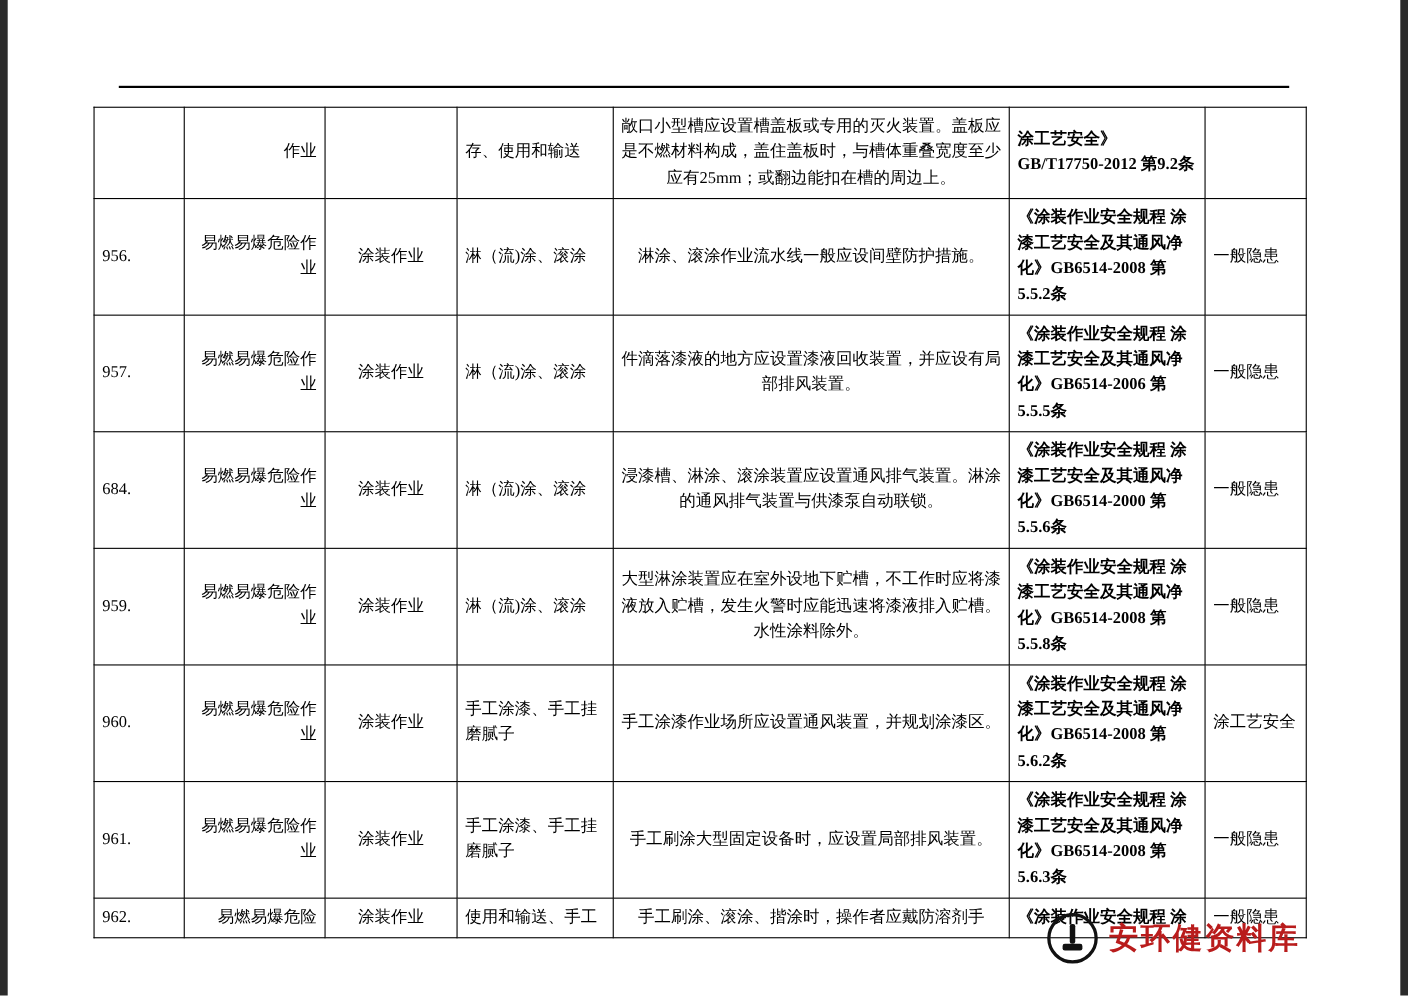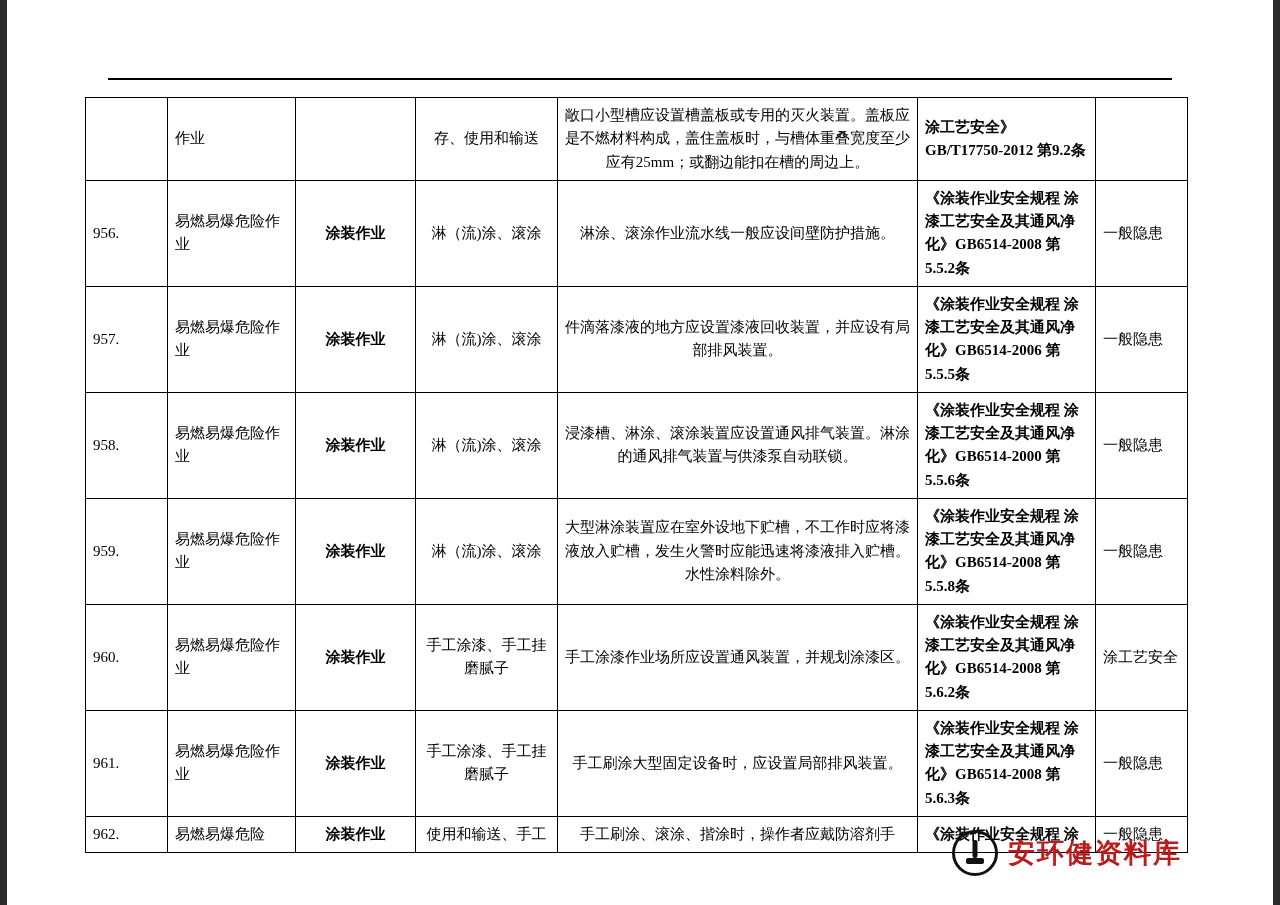--- a/index.html
+++ b/index.html
@@ -62,23 +62,23 @@
   }
   col.c-num   { width: 82px; }
   col.c-cat   { width: 128px; }
   col.c-op    { width: 120px; }
   col.c-item  { width: 142px; }
   col.c-desc  { width: 360px; }
   col.c-basis { width: 178px; }
   col.c-level { width: 92px; }
 
   td.num     { text-align: left; }
-  td.cat     { text-align: left; }
-  td.op      { text-align: center; font-weight: bold; }
-  td.item    { text-align: center; }
+  td.cat     { text-align: right; }
+  td.op      { text-align: center; }
+  td.item    { text-align: left; }
   td.desc    { text-align: center; }
   td.basis   { text-align: left; font-size: 14px; line-height: 1.5; font-weight: bold; }
   td.level   { text-align: left; }
 
   td.cell-top { vertical-align: top; }
 
   .cut-row td {
     padding-top: 4px;
     padding-bottom: 3px;
     border-bottom: 1px solid #000;
@@ -179,21 +179,21 @@
           <td class="num">957.</td>
           <td class="cat">易燃易爆危险作业</td>
           <td class="op">涂装作业</td>
           <td class="item">淋（流)涂、滚涂</td>
           <td class="desc">件滴落漆液的地方应设置漆液回收装置，并应设有局部排风装置。</td>
           <td class="basis">《涂装作业安全规程 涂漆工艺安全及其通风净化》GB6514-2006 第5.5.5条</td>
           <td class="level">一般隐患</td>
         </tr>
 
         <tr>
-          <td class="num">958.</td>
+          <td class="num">684.</td>
           <td class="cat">易燃易爆危险作业</td>
           <td class="op">涂装作业</td>
           <td class="item">淋（流)涂、滚涂</td>
           <td class="desc">浸漆槽、淋涂、滚涂装置应设置通风排气装置。淋涂的通风排气装置与供漆泵自动联锁。</td>
           <td class="basis">《涂装作业安全规程 涂漆工艺安全及其通风净化》GB6514-2000 第5.5.6条</td>
           <td class="level">一般隐患</td>
         </tr>
 
         <tr>
           <td class="num">959.</td>

